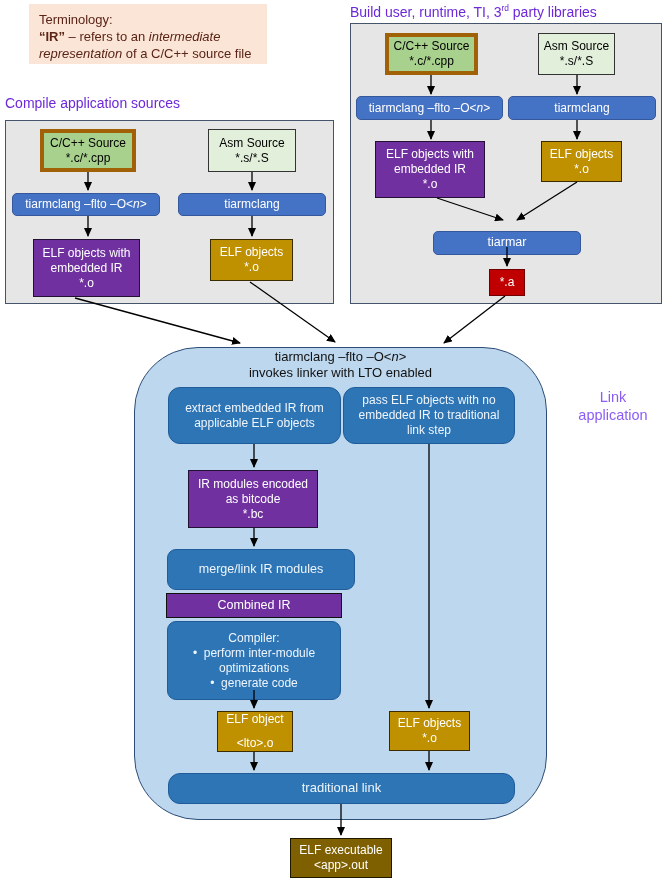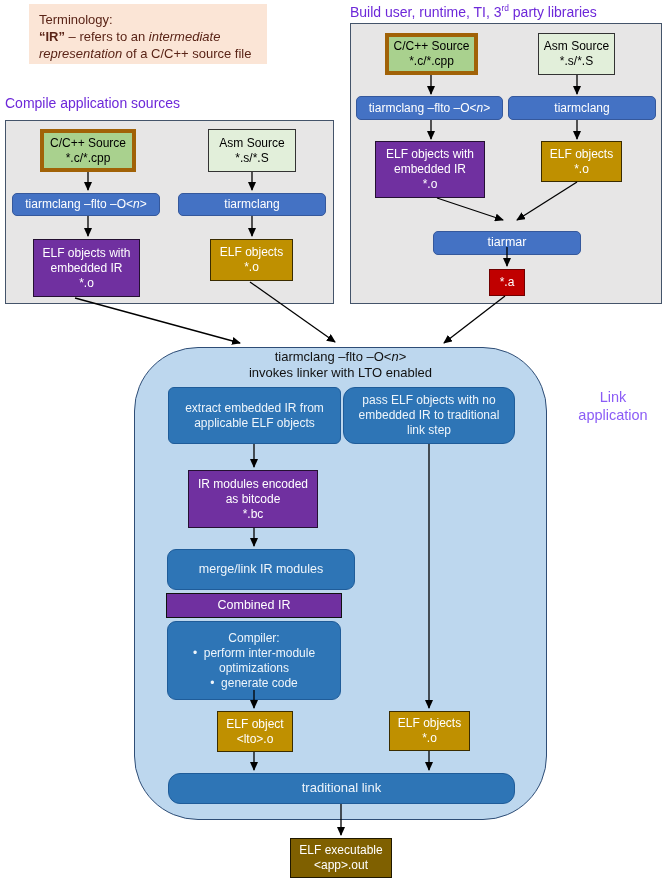--- a/index.html
+++ b/index.html
@@ -96,21 +96,21 @@
 <div class="node redbox" style="left:489px;top:269px;width:36px;height:27px;">
   <div>*.a</div>
 </div>
 
 <div class="abs bigbox" style="left:134px;top:347px;width:413px;height:473px;"></div>
 <div class="bigtitle" style="top:349px;">
   <span>tiarmclang –flto –O&lt;</span><span class="it">n</span><span>&gt;</span>
 </div>
 <div class="bigtitle" style="top:365px;">invokes linker with LTO enabled</div>
 
-<div class="node process" style="left:168px;top:387px;width:173px;height:57px;padding:4px 10px;border-radius:6px;">
+<div class="node process" style="left:168px;top:387px;width:173px;height:57px;padding:4px 10px;">
   <div>extract embedded IR from applicable ELF objects</div>
 </div>
 <div class="node process" style="left:343px;top:387px;width:172px;height:57px;padding:4px 8px;">
   <div>pass ELF objects with no embedded IR to traditional link step</div>
 </div>
 <div class="node purple" style="left:188px;top:470px;width:130px;height:58px;">
   <div>IR modules encoded</div>
   <div>as bitcode</div>
   <div>*.bc</div>
 </div>
@@ -118,21 +118,21 @@
   <div>merge/link IR modules</div>
 </div>
 <div class="node purple" style="left:166px;top:593px;width:176px;height:25px;font-size:12.5px;border:1.5px solid #111;">
   <div>Combined IR</div>
 </div>
 <div class="node process small-r" style="left:167px;top:621px;width:174px;height:79px;padding:3px 8px;">
   <div>Compiler:</div>
   <div class="bullet-line">•&nbsp; <span>perform inter-module optimizations</span></div>
   <div class="bullet-line">•&nbsp; <span>generate code</span></div>
 </div>
-<div class="node gold" style="left:217px;top:711px;width:76px;height:41px;">
+<div class="node gold" style="left:217px;top:711px;width:76px;height:41px;justify-content:space-between;">
   <div>ELF object</div>
   <div>&lt;lto&gt;.o</div>
 </div>
 <div class="node gold" style="left:389px;top:711px;width:81px;height:40px;">
   <div>ELF objects</div>
   <div>*.o</div>
 </div>
 <div class="node process" style="left:168px;top:773px;width:347px;height:31px;font-size:13px;border-radius:12px;">
   <div>traditional link</div>
 </div>

